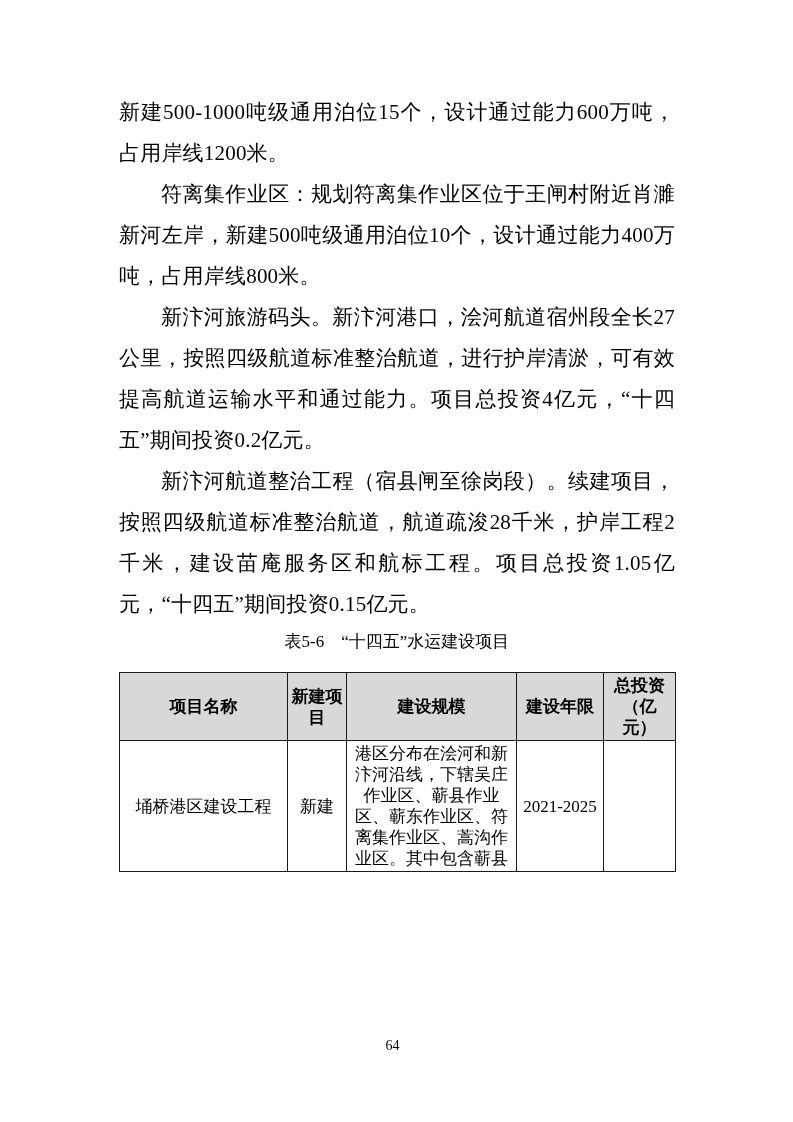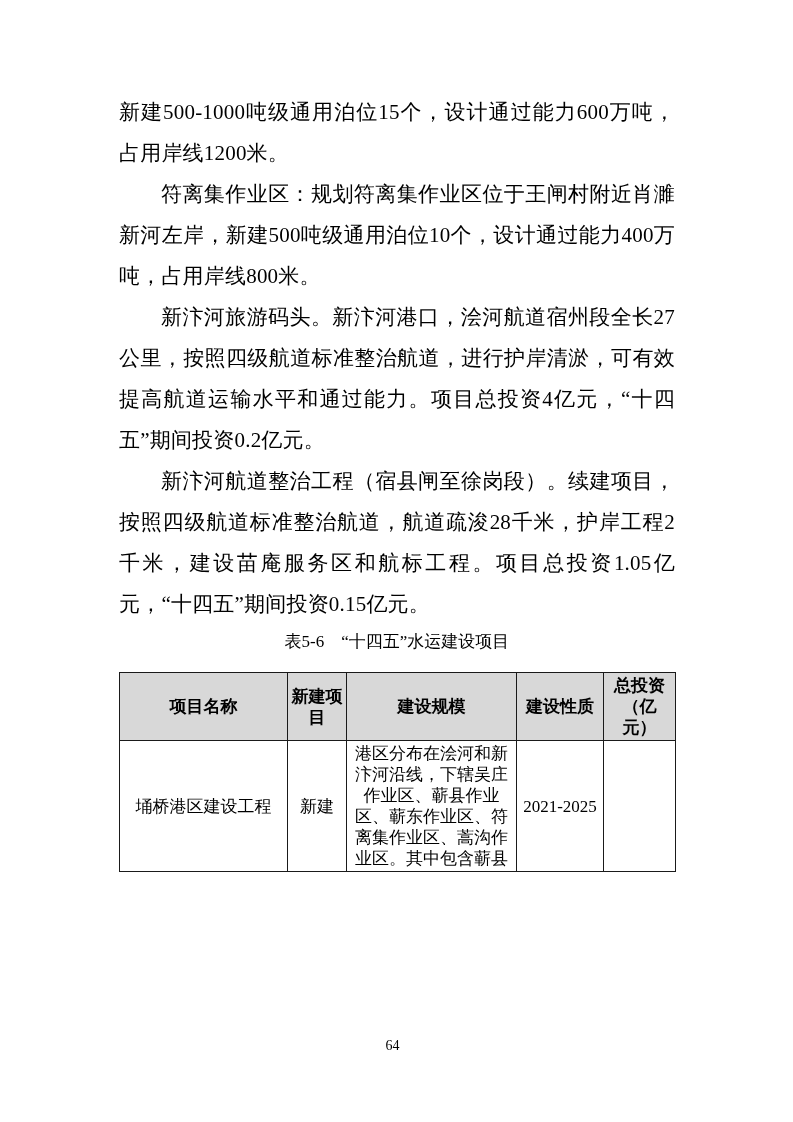--- a/index.html
+++ b/index.html
@@ -95,21 +95,21 @@
         <col style="width:59px">
         <col style="width:170px">
         <col style="width:87px">
         <col style="width:72px">
       </colgroup>
       <thead>
         <tr>
             <th>项目名称</th>
             <th>新建项目</th>
             <th>建设规模</th>
-            <th>建设性质</th>
+            <th>建设年限</th>
             <th>总投资（亿元）</th>
           </tr>
       </thead>
       <tbody>
           <tr>
             <td>埇桥港区建设工程</td>
             <td>新建</td>
             <td>港区分布在浍河和新汴河沿线，下辖吴庄作业区、蕲县作业区、蕲东作业区、符离集作业区、蒿沟作业区。其中包含蕲县</td>
             <td>2021-2025</td>
             <td></td>

